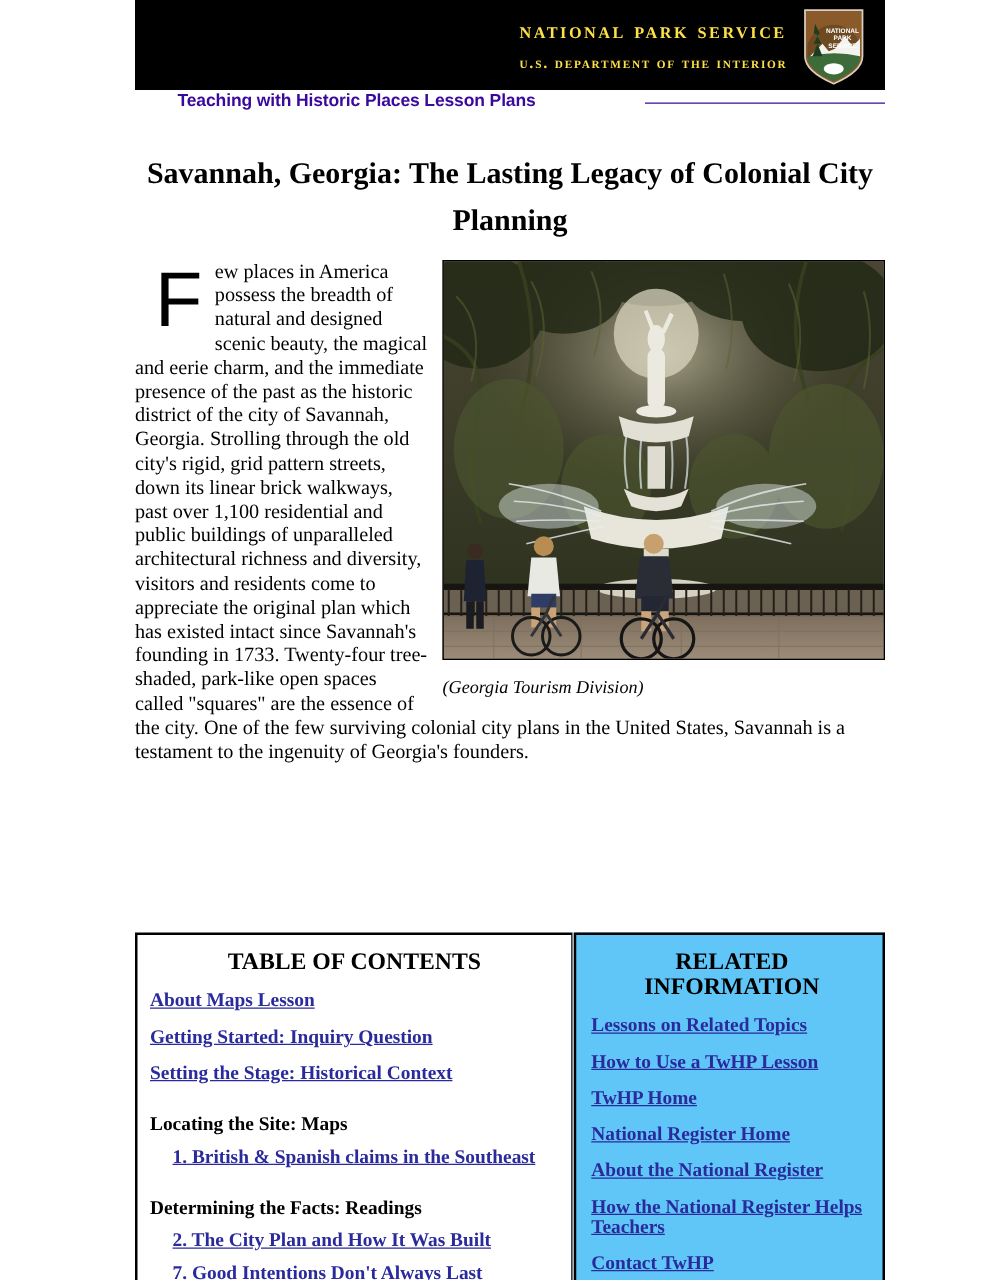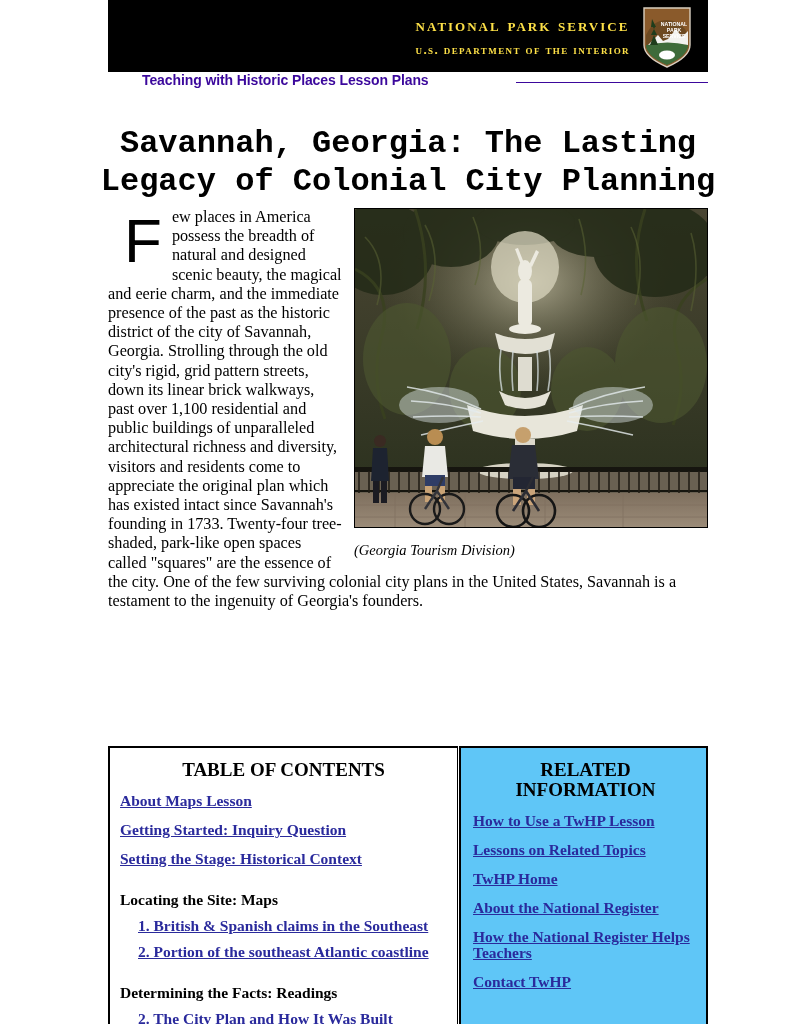--- a/index.html
+++ b/index.html
@@ -97,24 +97,24 @@
     background: #3b089c;
   }
 
   
   .page-title {
     position: absolute;
     left: 100px;
     top: 104px;
     width: 616px;
     text-align: center;
-    font-size: 32px;
+    font-size: 24px;
     font-weight: bold;
     line-height: 38px;
-    font-family: Liberation Mono, monospace;
+    font-family: Liberation Serif, serif;
   }
 
   
   .article {
     position: absolute;
     left: 108px;
     top: 208px;
     width: 600px;
     font-size: 16.2px;
     line-height: 19.2px;
@@ -437,50 +437,50 @@
       </div>
       <div class="toc-item">
         <span class="lnk">Setting the Stage: Historical Context</span>
       </div>
 
       <div class="toc-group">
         <div class="toc-group-label">Locating the Site: Maps</div>
         <div class="toc-sub">
           <span class="lnk">1. British &amp; Spanish claims in the Southeast</span>
         </div>
-        <div class="toc-sub">
-          <span class="lnk">2. Portion of the southeast Atlantic coastline</span>
-        </div>
       </div>
 
       <div class="toc-group">
         <div class="toc-group-label">Determining the Facts: Readings</div>
         <div class="toc-sub">
           <span class="lnk">2. The City Plan and How It Was Built</span>
         </div>
         <div class="toc-sub">
           <span class="lnk">7. Good Intentions Don't Always Last</span>
         </div>
       </div>
     </div>
   </div>
 
   <div class="rel-box">
     <div class="rel-inner">
       <div class="box-heading" style="padding-bottom:0;text-align:center;">RELATED</div>
       <div class="box-heading" style="padding-top:0;">INFORMATION</div>
 
       <div class="rel-item">
+        <span class="lnk">Lessons on Related Topics</span>
+      </div>
+      <div class="rel-item">
         <span class="lnk">How to Use a TwHP Lesson</span>
       </div>
       <div class="rel-item">
-        <span class="lnk">Lessons on Related Topics</span>
-      </div>
-      <div class="rel-item">
         <span class="lnk">TwHP Home</span>
+      </div>
+      <div class="rel-item">
+        <span class="lnk">National Register Home</span>
       </div>
       <div class="rel-item">
         <span class="lnk">About the National Register</span>
       </div>
       <div class="rel-item">
         <span class="lnk">How the National Register Helps Teachers</span>
       </div>
       <div class="rel-item">
         <span class="lnk">Contact TwHP</span>
       </div>

